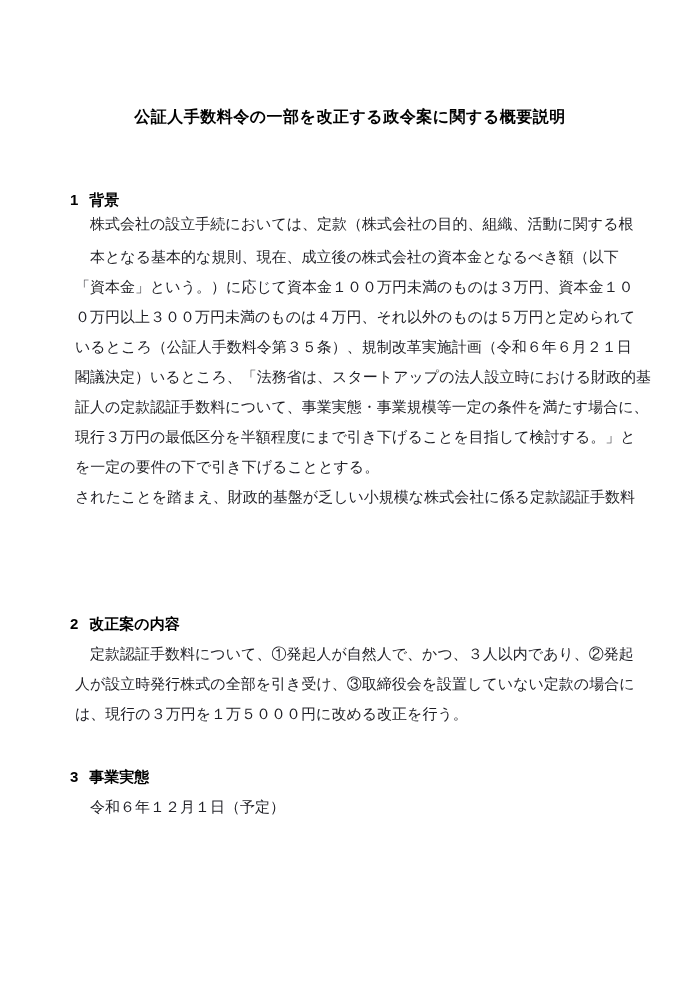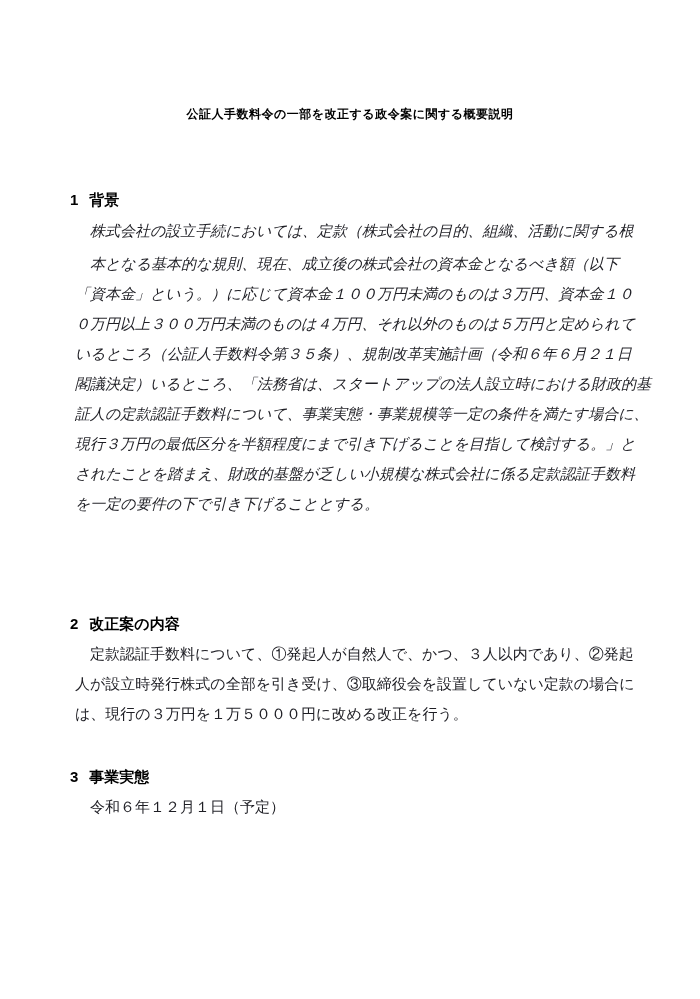--- a/index.html
+++ b/index.html
@@ -17,21 +17,21 @@
   .abs { position: absolute; }
 
   
   .doc-title {
     left: 0;
     top: 94px;
     width: 700px;
     text-align: center;
     font-family: "Liberation Sans", "DejaVu Sans", sans-serif;
     font-weight: bold;
-    font-size: 12px;
+    font-size: 16px;
     line-height: 24px;
     color: #000000;
     letter-spacing: 0.5px;
   }
 
   
   .sec-heading {
     left: 70px;
     display: flex;
     align-items: baseline;
@@ -47,21 +47,21 @@
   .sec-heading-3 { top: 766px; }
 
   
   .sec-body {
     left: 75px;
     width: 555px;
     font-size: 15px;
     line-height: 30px;
     color: #1e1e24;
   }
-  .sec-body-1 { top: 216px; font-style: italic; }
+  .sec-body-1 { top: 209px; }
   .sec-body-2 { top: 639px; }
   .sec-body-3 { top: 792px; }
 
   p.line {
     margin: 0;
     padding: 0;
     white-space: nowrap;
   }
   p.indent { text-indent: 15px; }
   p.para-gap { margin-top: 3px; }
@@ -78,22 +78,22 @@
 
 <div class="abs sec-body sec-body-1">
   <p class="line indent">株式会社の設立手続においては、定款（株式会社の目的、組織、活動に関する根</p>
   <p class="line indent para-gap">本となる基本的な規則、現在、成立後の株式会社の資本金となるべき額（以下</p>
   <p class="line">「資本金」という。）に応じて資本金１００万円未満のものは３万円、資本金１０</p>
   <p class="line">０万円以上３００万円未満のものは４万円、それ以外のものは５万円と定められて</p>
   <p class="line">いるところ（公証人手数料令第３５条）、規制改革実施計画（令和６年６月２１日</p>
   <p class="line">閣議決定）いるところ、「法務省は、スタートアップの法人設立時における財政的基</p>
   <p class="line">証人の定款認証手数料について、事業実態・事業規模等一定の条件を満たす場合に、</p>
   <p class="line">現行３万円の最低区分を半額程度にまで引き下げることを目指して検討する。」と</p>
+  <p class="line">を一定の要件の下で引き下げることとする。</p>
   <p class="line">されたことを踏まえ、財政的基盤が乏しい小規模な株式会社に係る定款認証手数料</p>
-  <p class="line">を一定の要件の下で引き下げることとする。</p>
 </div>
 
 <div class="abs sec-heading sec-heading-2">
   <span>2</span>
   <span>改正案の内容</span>
 </div>
 
 <div class="abs sec-body sec-body-2">
   <p class="line indent">定款認証手数料について、①発起人が自然人で、かつ、３人以内であり、②発起</p>
   <p class="line">人が設立時発行株式の全部を引き受け、③取締役会を設置していない定款の場合に</p>

